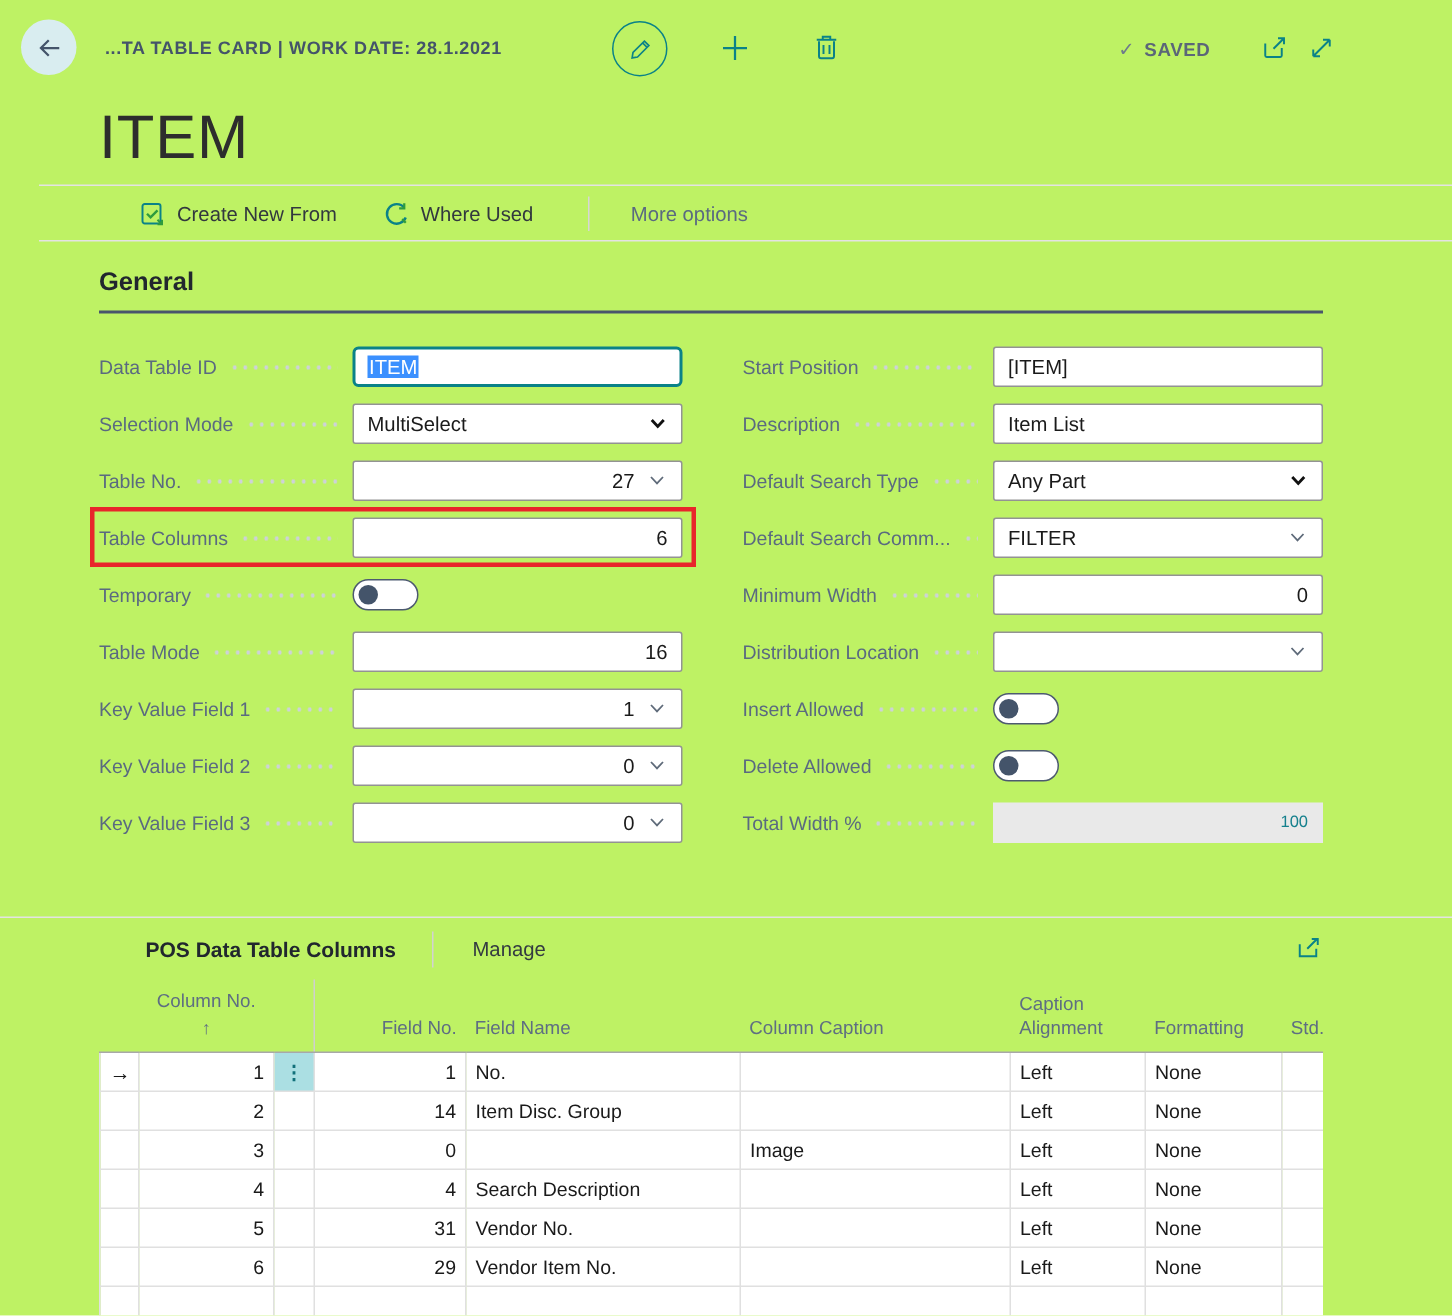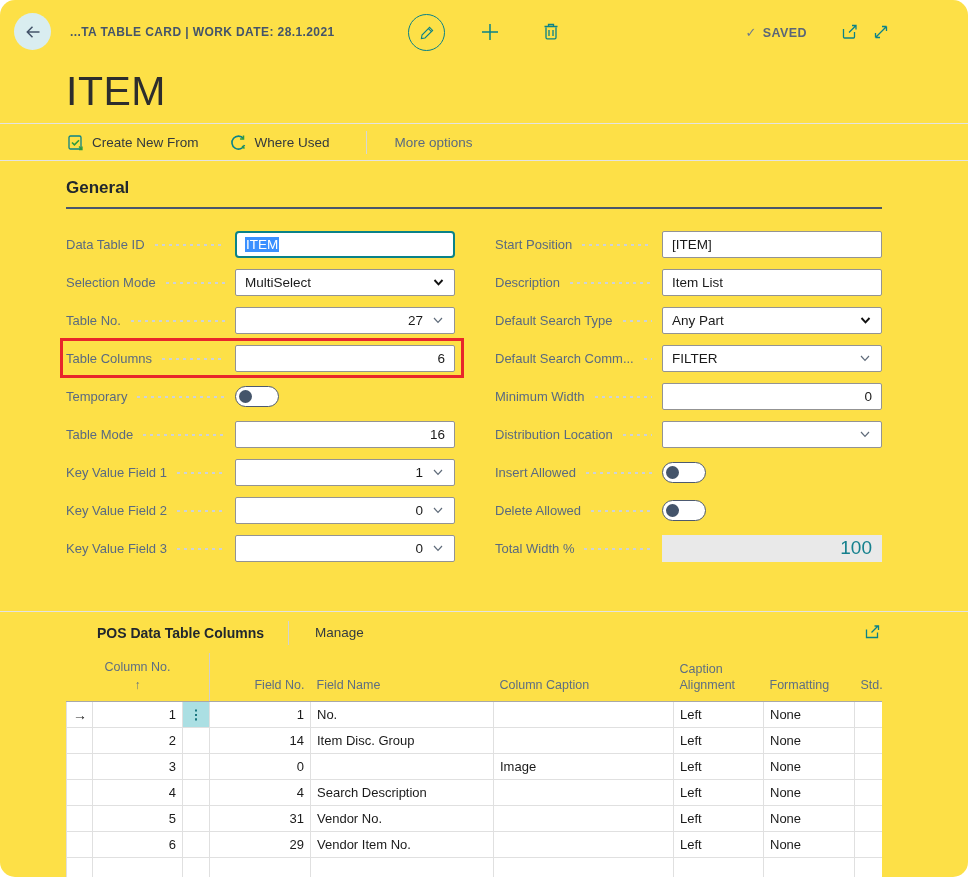--- a/index.html
+++ b/index.html
@@ -1,35 +1,35 @@
 <!DOCTYPE html>
 <html><head>
 <meta charset="utf-8">
 <style>
   * { margin:0; padding:0; box-sizing:border-box; }
   html,body { background:#fff; }
   body { font-family:"Liberation Sans", sans-serif; color:#1a1a1a; }
-  .page { position:relative; width:968px; height:877px; background:#fde047; overflow:hidden;border-radius:15px; }
+  .page { position:relative; width:968px; height:877px; background:#bef264; overflow:hidden; }
 
   
   .topbar { position:relative; height:64px; }
   .back-circle { position:absolute; left:14px; top:13px; width:37px; height:37px; border-radius:50%;
                  background:#d9edf0; display:flex; align-items:center; justify-content:center; cursor:pointer; }
   .caption { position:absolute; left:70px; top:25px; font-size:12px; font-weight:700; color:#44546a; letter-spacing:.4px; }
   .icon-btn { position:absolute; display:flex; align-items:center; justify-content:center; cursor:pointer; }
   .pencil-circle { left:408px; top:14px; width:37px; height:37px; border:1.4px solid #0a8288; border-radius:50%; }
   .saved { position:absolute; right:161px; top:25px; font-size:12.5px; font-weight:700; color:#5b6678; letter-spacing:.4px; display:flex; gap:6px; align-items:center; }
   .saved .chk { color:#6d7a8c; font-weight:400; font-size:13px; }
 
   
   .page-title { padding:2px 0 0 66px; font-size:41px; font-weight:300; color:#2d2d2d; letter-spacing:.5px; line-height:50px; }
 
   
   .action-bar { margin-top:7px; height:38px; border-top:1px solid #e3e3e3; border-bottom:1px solid #e3e3e3;
-                display:flex; align-items:center; padding-left:66px; }
+                display:flex; align-items:center; padding-left:66px;margin-left:26px; }
   .action-item { display:flex; align-items:center; gap:7px; font-size:13.5px; color:#32383e; cursor:pointer; margin-right:30px; }
   .v-sep { width:1px; height:23px; background:#d6d6d6; margin:0 10px 0 6px; }
   .more-options { font-size:13.5px; color:#5a6a80; cursor:pointer; margin-left:18px; }
 
   
   .section-heading { margin:17px 0 0 66px; width:816px; font-size:17px; font-weight:700; color:#21272e;
                      padding-bottom:9px; border-bottom:2px solid #49566c; }
   .fields-grid { margin:16px 0 0 66px; width:816px; display:grid; grid-template-columns:389px 387px; column-gap:40px; }
   .field-row { height:38px; display:flex; align-items:center; position:relative; }
   .field-label { font-size:13px; color:#5a6a80; white-space:nowrap; }
@@ -38,21 +38,21 @@
             background-size:7px 4px; background-repeat:repeat-x; background-position:0 center; }
   .ctrl { width:220px; flex-shrink:0; }
   .input-box { height:27px; border:1px solid #939393; border-radius:2px; background:#fff; display:flex;
                align-items:center; padding:0 9px; font-size:13.5px; color:#1a1a1a; }
   .input-box.num { justify-content:flex-end; }
   .input-box.focused { border:2px solid #0a8288; border-radius:4px; padding:0 8px; }
   .sel-text { background:#3b90ff; color:#fff; padding:0 1px; }
   .chev-slot { margin-left:8px; display:flex; align-items:center; }
   .push-right { margin-left:auto; }
   .disabled-box { height:27px; background:#e9e9e9; border:none; display:flex; align-items:center;
-                  justify-content:flex-end; padding:0 10px; font-size:19px; color:#15808d; }
+                  justify-content:flex-end; padding:0 10px; font-size:11px; color:#15808d; }
   .toggle { width:44px; height:21px; border:1.5px solid #4d5a70; border-radius:11px; background:#fff;
             display:flex; align-items:center; padding-left:3px; cursor:pointer; }
   .toggle .knob { width:13px; height:13px; border-radius:50%; background:#44546a; }
   .red-box { position:absolute; left:-6px; right:-9px; top:-1px; bottom:-1px; border:3px solid #e8262b; pointer-events:none; }
 
   
   .part-header { margin-top:44px; border-top:1px solid #e3e3e3; height:42px; display:flex; align-items:center;
                  padding-left:66px; width:100%; }
   .part-header-inner { width:816px; display:flex; align-items:center; }
   .part-title { font-size:14px; font-weight:700; color:#21272e;padding-left:31px; }

